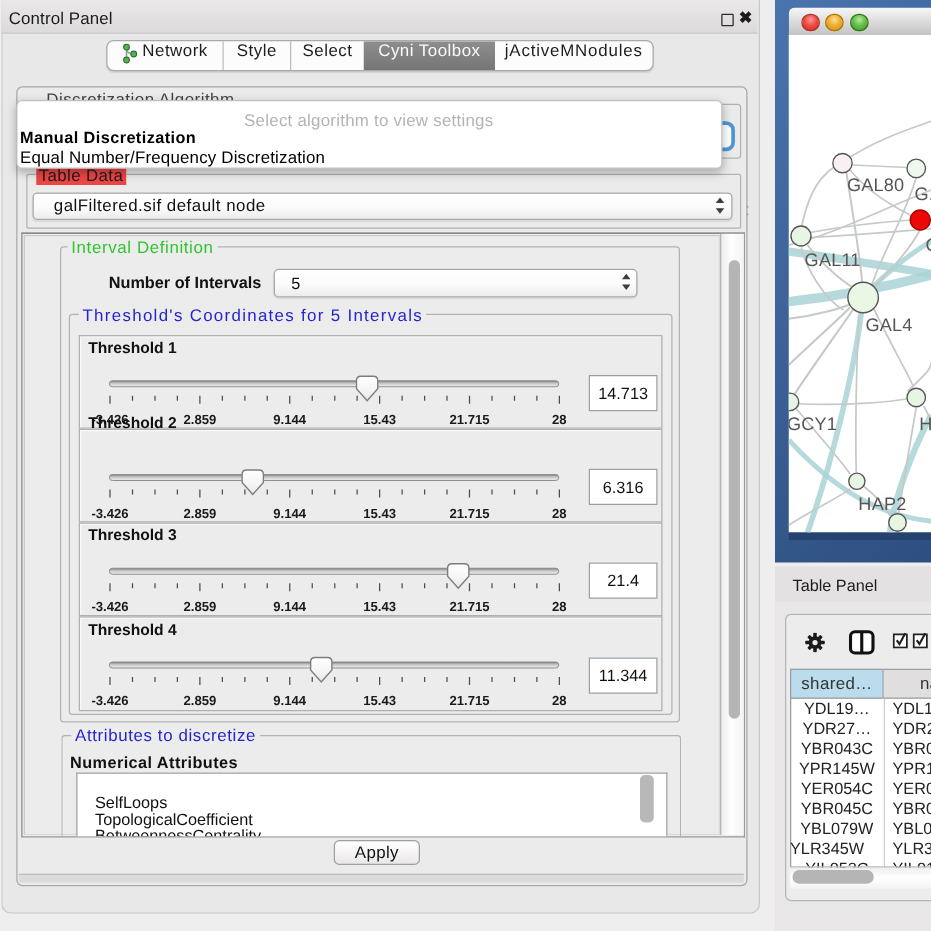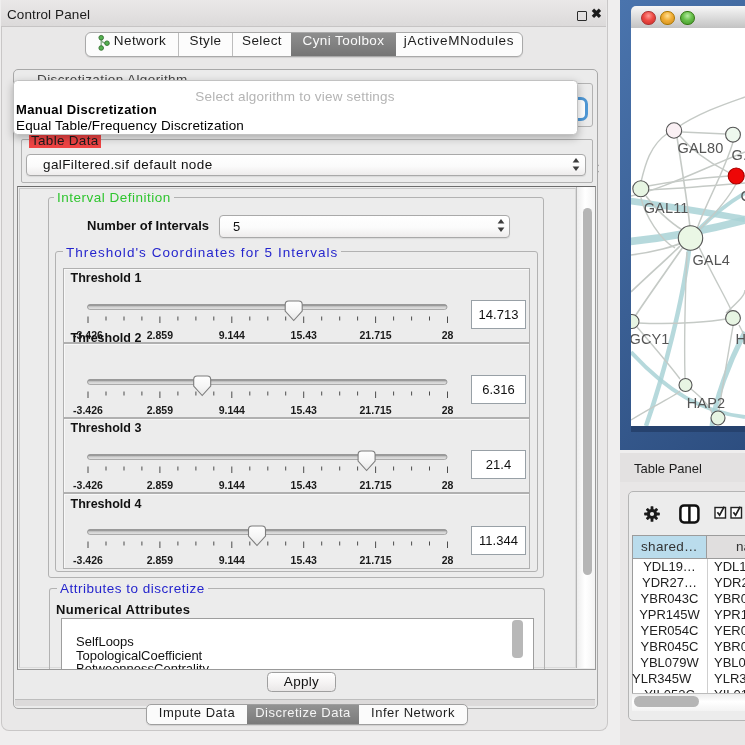--- a/index.html
+++ b/index.html
@@ -270,30 +270,25 @@
 <div class="ab gbox" style="left:49px;top:588px;width:494px;height:80px;border-bottom:none;border-radius:3px 3px 0 0;"></div>
 <div class="ab gtitle" style="left:57px;top:581px;font-size:13.5px;letter-spacing:0.5px;color:#2525cd;">Attributes to discretize</div>
 <div class="ab" style="left:56px;top:602px;font-size:13px;font-weight:bold;letter-spacing:0.35px;color:#111;">Numerical Attributes</div>
 <div class="ab" style="left:61px;top:618px;width:471px;height:50px;background:#fff;border:1px solid #9e9e9e;border-bottom:none;overflow:hidden;">
   <div style="margin:16px 0 0 14px;font-size:13px;color:#111;line-height:13.5px;">SelfLoops<br>TopologicalCoefficient<br>BetweennessCentrality</div>
 </div>
 <div class="ab" style="left:512px;top:620px;width:11px;height:38px;background:#b8b8b8;border-radius:4px;"></div>
 
 <div class="ab" style="left:267px;top:672px;width:67px;height:18px;border:1px solid #9f9f9f;border-radius:4.5px;background:linear-gradient(180deg,#ffffff,#f4f2f2 60%,#e9e7e7);font-size:13.5px;letter-spacing:0.3px;color:#111;text-align:center;line-height:18px;">Apply</div>
 
-<div class="ab" style="left:146px;top:704px;width:320px;height:19px;border:1px solid #9f9f9f;border-radius:5px;background:#fbfbfb;display:flex;overflow:hidden;font-size:13px;letter-spacing:0.5px;color:#1d1d1d;box-shadow:0 1px 1px rgba(0,0,0,0.1);">
-  <div class="tseg" style="width:100px;">Impute Data</div>
-  <div class="tseg" style="width:112px;background:linear-gradient(180deg,#929292,#7a7a7a);color:#f5f5f5;">Discretize Data</div>
-  <div class="tseg" style="flex:1;">Infer Network</div>
-</div>
 
 <div class="ab" style="left:12.5px;top:80px;width:563px;height:53px;background:#fff;border:1px solid #c2c2c2;border-radius:4.5px;box-shadow:0 3px 8px rgba(0,0,0,0.28);"></div>
 <div class="ab" style="left:12.5px;top:89px;width:565px;text-align:center;font-size:13.5px;letter-spacing:0.2px;color:#b4b4b4;">Select algorithm to view settings</div>
 <div class="ab" style="left:16px;top:102px;font-size:13px;font-weight:bold;letter-spacing:0.35px;color:#000;">Manual Discretization</div>
-<div class="ab" style="left:16px;top:117.5px;font-size:13.5px;letter-spacing:0.15px;color:#000;">Equal Table/Frequency Discretization</div>
+<div class="ab" style="left:16px;top:117.5px;font-size:13.5px;letter-spacing:0.15px;color:#000;">Equal Number/Frequency Discretization</div>
 
 <div class="ab" style="left:620px;top:0;width:125px;height:450px;background:linear-gradient(135deg,#4a74ad,#2d4e80);"></div>
 
 <div class="ab" style="left:631px;top:6px;width:114px;height:22px;background:linear-gradient(180deg,#f7f7f7,#c3c3c3);border-bottom:1px solid #8e8e8e;border-radius:5px 0 0 0;"></div>
 <div class="ab" style="left:641px;top:10.5px;width:12.5px;height:12.5px;border-radius:50%;background:radial-gradient(circle at 50% 32%,#ff9a94 0%,#ee4b45 45%,#c92a25 100%);border:0.5px solid #a33;"></div>
 <div class="ab" style="left:660px;top:10.5px;width:12.5px;height:12.5px;border-radius:50%;background:radial-gradient(circle at 50% 32%,#ffe092 0%,#f0ad35 45%,#cd8b1d 100%);border:0.5px solid #a70;"></div>
 <div class="ab" style="left:680px;top:10.5px;width:12.5px;height:12.5px;border-radius:50%;background:radial-gradient(circle at 50% 32%,#b5eba0 0%,#67bf4a 45%,#3f9328 100%);border:0.5px solid #371;"></div>
 <div class="ab" style="left:631px;top:28px;width:114px;height:398px;background:#fff;overflow:hidden;"></div>
 <div class="ab" style="left:631px;top:426px;width:114px;height:6px;background:#26426e;"></div>
 

